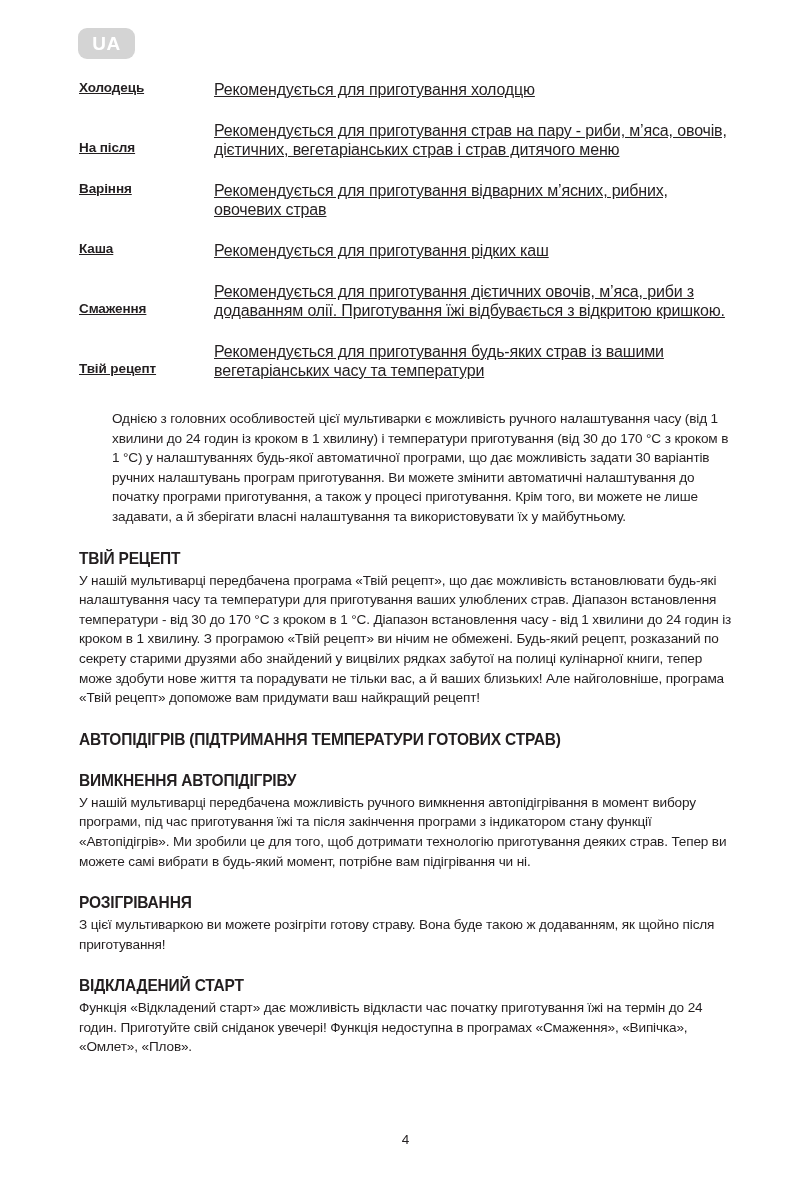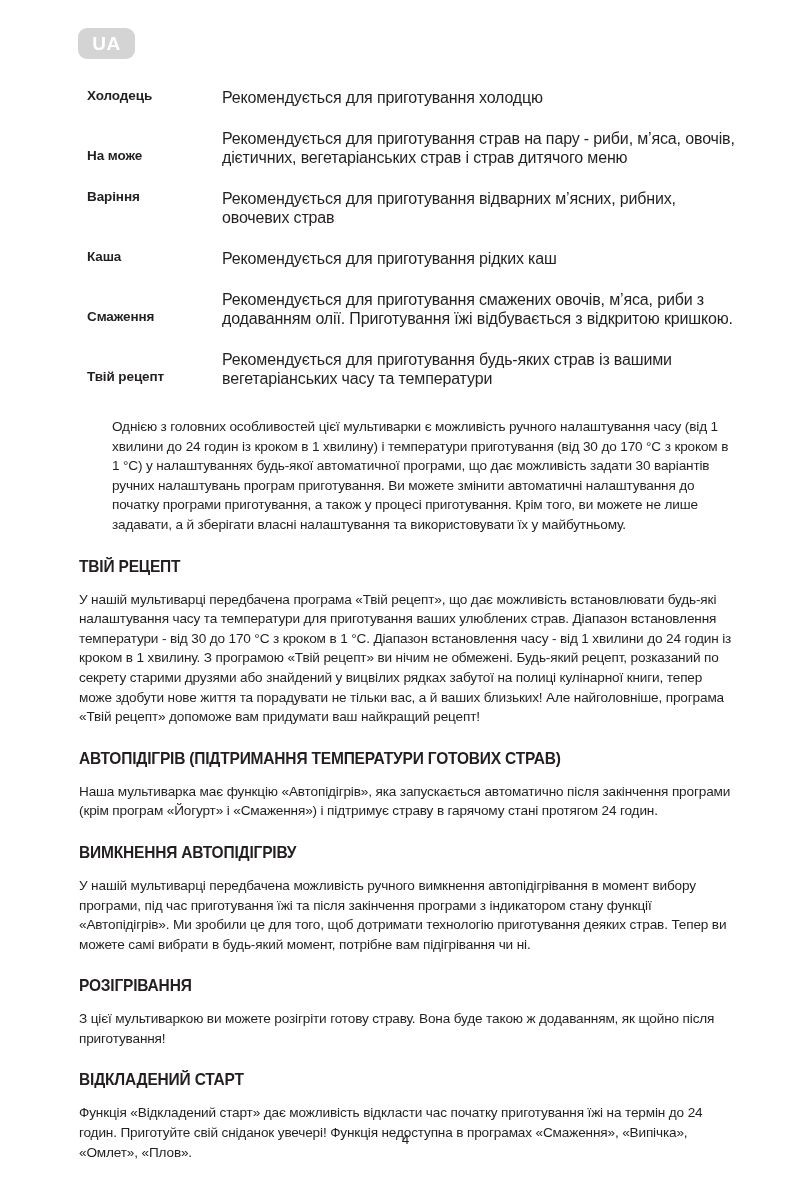--- a/index.html
+++ b/index.html
@@ -50,22 +50,23 @@
     position: absolute;
     left: 79px;
     top: 74px;
     width: 656px;
   }
 
   
   .def-table {
     width: 100%;
     border-collapse: collapse;
-    margin: 8px;
+    margin: 0;
     padding: 0;
+    text-decoration: underline;
   }
   .def-table tr { vertical-align: top; }
   .def-term {
     width: 129px;
     font-size: 13.5px;
     font-weight: bold;
     font-family: "Liberation Sans", sans-serif;
     padding: 0 6px 0 0;
     white-space: nowrap;
     letter-spacing: -0.1px;
@@ -105,21 +106,21 @@
     color: #231f20;
     text-transform: none;
     letter-spacing: -0.2px;
     transform: scaleX(0.94);
     transform-origin: left center;
   }
   .sec {
     margin-top: 22px;
   }
   .sec .body-p {
-    margin-top: 14px;
+    margin-top: 3px;
   }
 
   
   .page-number {
     position: absolute;
     left: 0;
     top: 1132px;
     width: 811px;
     text-align: center;
     font-size: 13.5px;
@@ -139,57 +140,56 @@
   <div class="content">
 
     <table class="def-table">
       <tbody>
         <tr class="r1">
           <td class="def-term">Холодець</td>
           <td class="def-desc">Рекомендується для приготування холодцю</td>
         </tr>
         <tr class="r2">
           <td class="def-term">
-              <span class="term-low">На може</span>
+              <span class="term-low">На після</span>
             </td>
           <td class="def-desc">Рекомендується для приготування страв на пару - риби, м’яса, овочів, дієтичних, вегетаріанських страв і страв дитячого меню</td>
         </tr>
         <tr class="r2">
           <td class="def-term">Варіння</td>
           <td class="def-desc">Рекомендується для приготування відварних м’ясних, рибних, овочевих страв</td>
         </tr>
         <tr class="r2">
           <td class="def-term">Каша</td>
           <td class="def-desc">Рекомендується для приготування рідких каш</td>
         </tr>
         <tr class="r2">
           <td class="def-term">
               <span class="term-low">Смаження</span>
             </td>
-          <td class="def-desc">Рекомендується для приготування смажених овочів, м’яса, риби з додаванням олії. Приготування їжі відбувається з відкритою кришкою.</td>
+          <td class="def-desc">Рекомендується для приготування дієтичних овочів, м’яса, риби з додаванням олії. Приготування їжі відбувається з відкритою кришкою.</td>
         </tr>
         <tr class="r2">
           <td class="def-term">
               <span class="term-low">Твій рецепт</span>
             </td>
           <td class="def-desc">Рекомендується для приготування будь-яких страв із вашими вегетаріанських часу та температури</td>
         </tr>
       </tbody>
     </table>
 
     <p class="body-p intro-p">Однією з головних особливостей цієї мультиварки є можливість ручного налаштування часу (від 1 хвилини до 24 годин із кроком в 1 хвилину) і температури приготування (від 30 до 170 °C з кроком в 1 °C) у налаштуваннях будь-якої автоматичної програми, що дає можливість задати 30 варіантів ручних налаштувань програм приготування. Ви можете змінити автоматичні налаштування до початку програми приготування, а також у процесі приготування. Крім того, ви можете не лише задавати, а й зберігати власні налаштування та використовувати їх у майбутньому.</p>
 
     <div class="sec">
       <h2 class="sec-h">ТВІЙ РЕЦЕПТ</h2>
       <p class="body-p">У нашій мультиварці передбачена програма «Твій рецепт», що дає можливість встановлювати будь-які налаштування часу та температури для приготування ваших улюблених страв. Діапазон встановлення температури - від 30 до 170 °C з кроком в 1 °C. Діапазон встановлення часу - від 1 хвилини до 24 годин із кроком в 1 хвилину. З програмою «Твій рецепт» ви нічим не обмежені. Будь-який рецепт, розказаний по секрету старими друзями або знайдений у вицвілих рядках забутої на полиці кулінарної книги, тепер може здобути нове життя та порадувати не тільки вас, а й ваших близьких! Але найголовніше, програма «Твій рецепт» допоможе вам придумати ваш найкращий рецепт!</p>
     </div>
 
     <div class="sec">
       <h2 class="sec-h">АВТОПІДІГРІВ (ПІДТРИМАННЯ ТЕМПЕРАТУРИ ГОТОВИХ СТРАВ)</h2>
-      <p class="body-p">Наша мультиварка має функцію «Автопідігрів», яка запускається автоматично після закінчення програми (крім програм «Йогурт» і «Смаження») і підтримує страву в гарячому стані протягом 24 годин.</p>
     </div>
 
     <div class="sec">
       <h2 class="sec-h">ВИМКНЕННЯ АВТОПІДІГРІВУ</h2>
       <p class="body-p">У нашій мультиварці передбачена можливість ручного вимкнення автопідігрівання в момент вибору програми, під час приготування їжі та після закінчення програми з індикатором стану функції «Автопідігрів». Ми зробили це для того, щоб дотримати технологію приготування деяких страв. Тепер ви можете самі вибрати в будь-який момент, потрібне вам підігрівання чи ні.</p>
     </div>
 
     <div class="sec">
       <h2 class="sec-h">РОЗІГРІВАННЯ</h2>
       <p class="body-p">З цієї мультиваркою ви можете розігріти готову страву. Вона буде такою ж додаванням, як щойно після приготування!</p>

